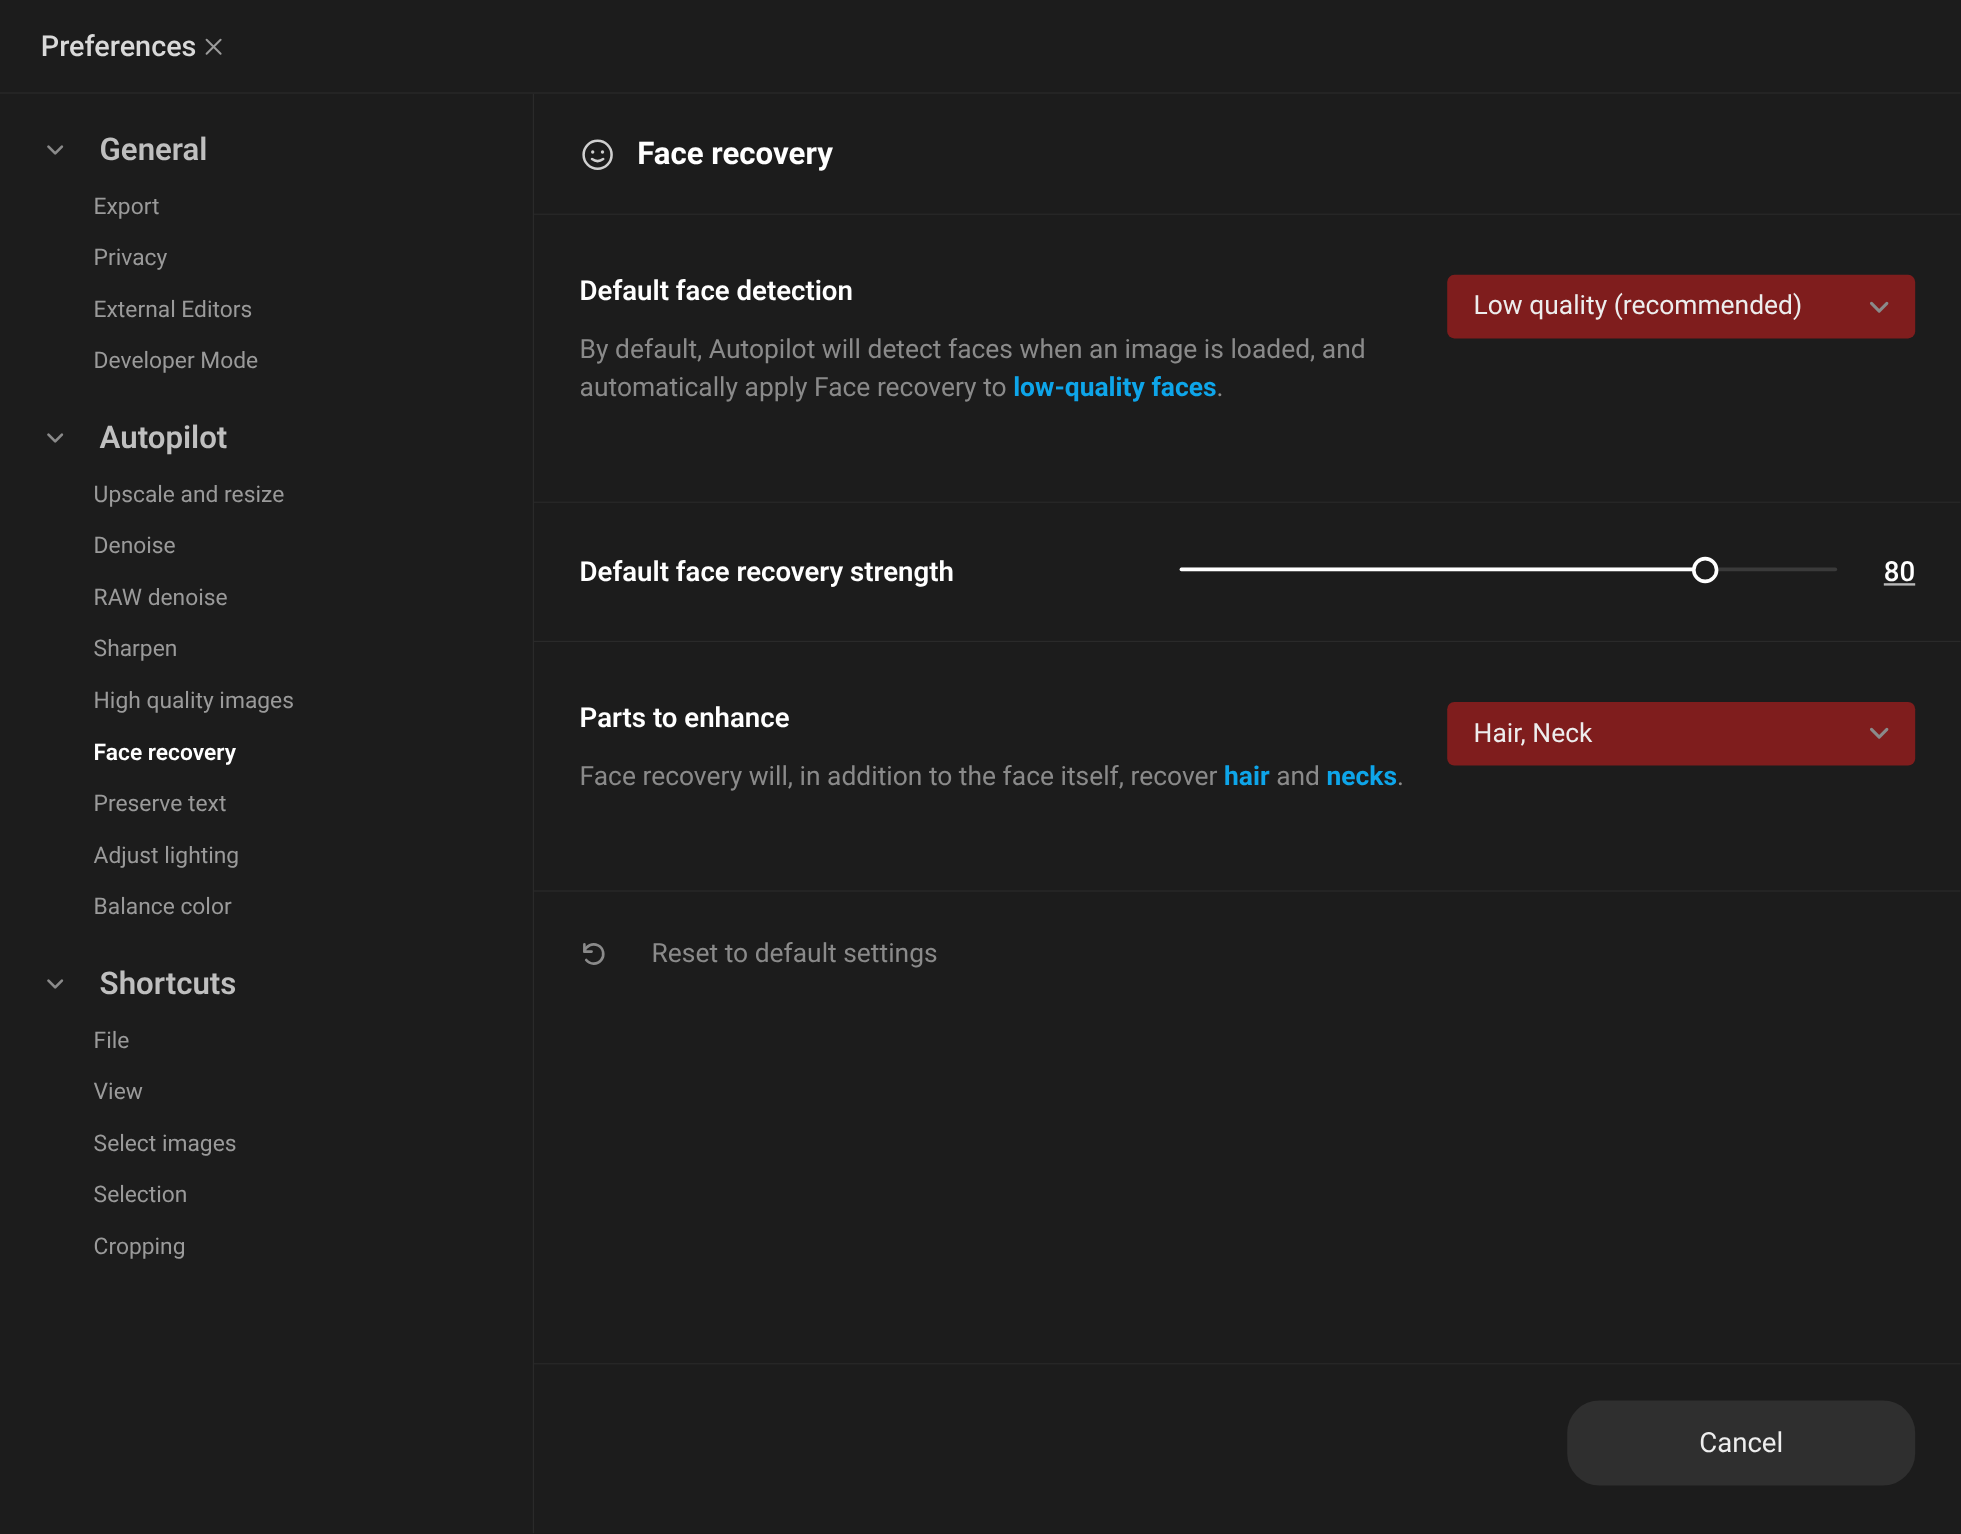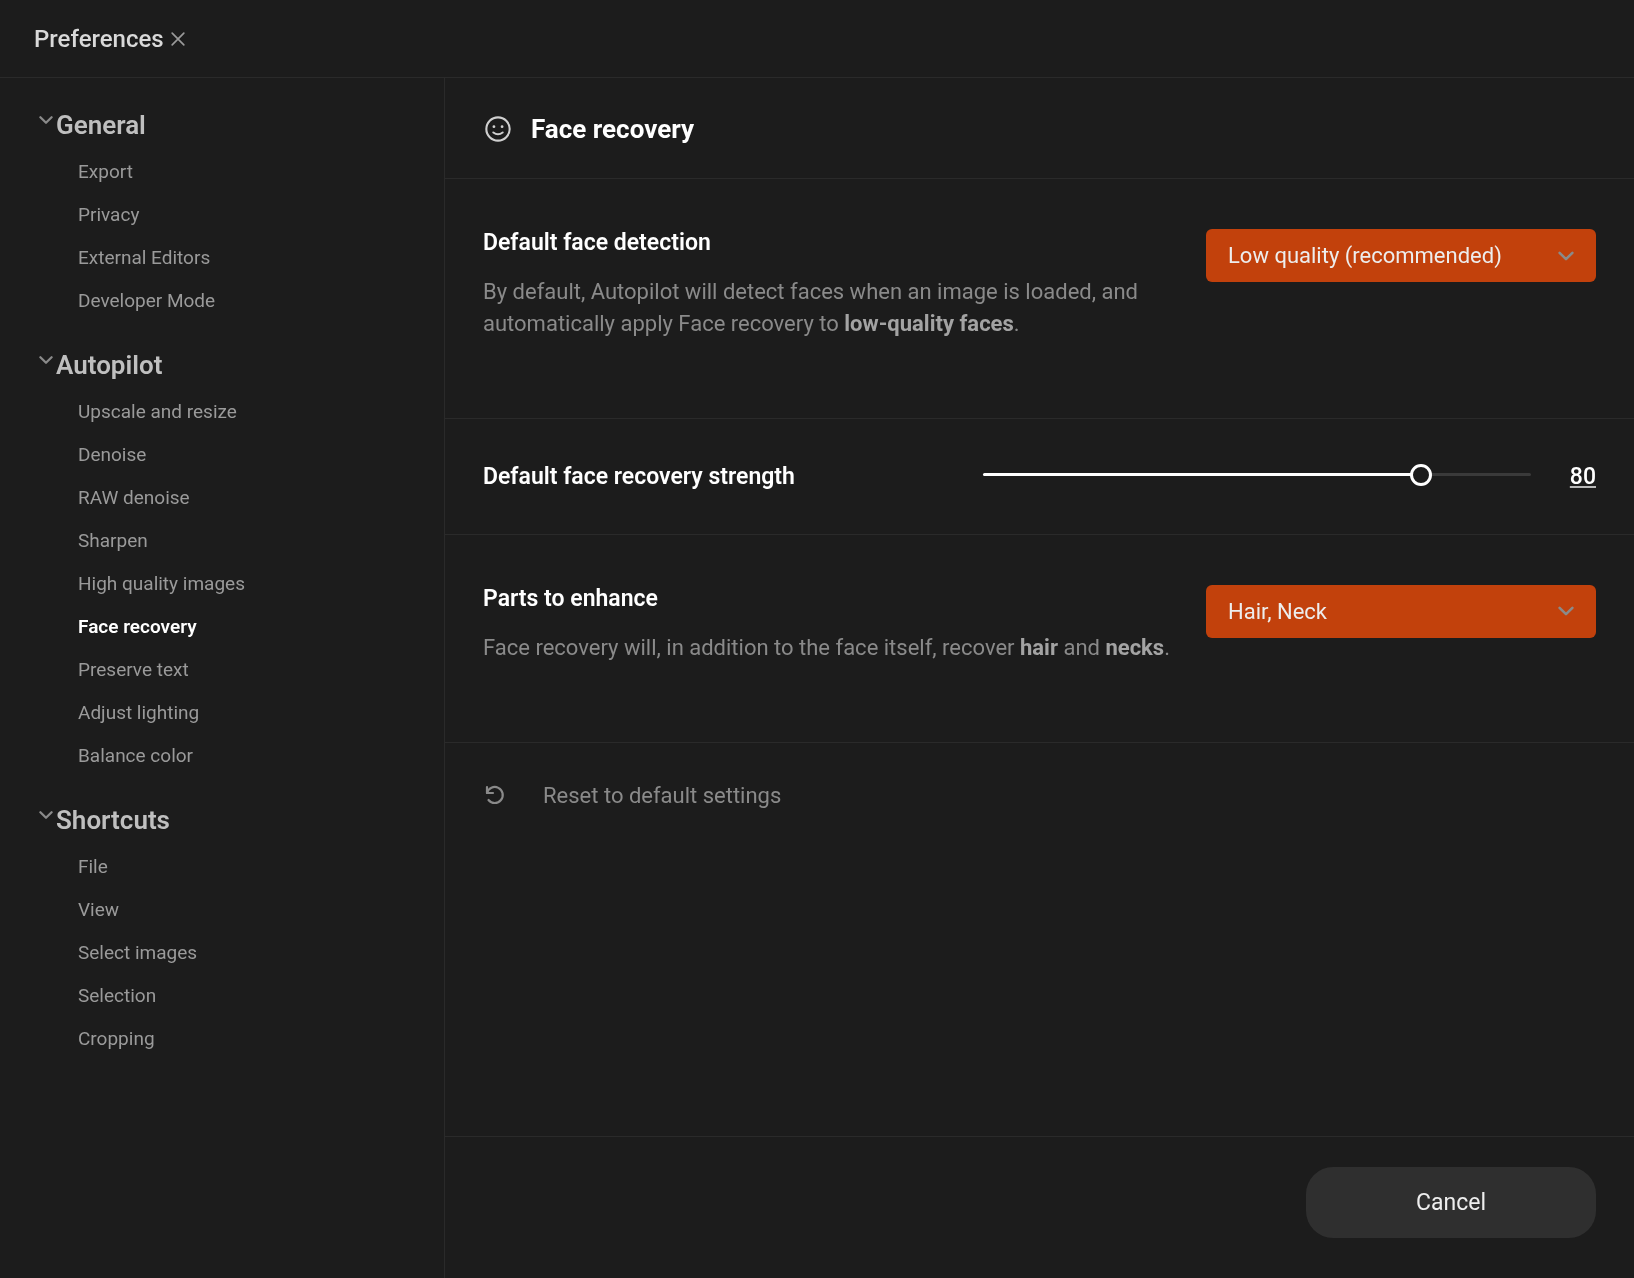--- a/index.html
+++ b/index.html
@@ -41,22 +41,22 @@
     height: calc(100% - 78px);
   }
   .sidebar {
     width: 445px;
     border-right: 1px solid #2a2a2a;
     padding: 22px 0 0 0;
     overflow-y: auto;
   }
   .group-header {
     display: flex;
-    align-items: flex-start;
-    gap: 0;
+    align-items: center;
+    gap: 27px;
     padding: 10px 0 10px 36px;
     color: #bfbfbf;
     font-size: 26px;
     font-weight: 600;
     cursor: pointer;
   }
   .group-header .chev {
     width: 20px;
     height: 20px;
     display:flex;
@@ -117,23 +117,23 @@
     color:#ffffff;
     font-size: 23px;
     font-weight: 600;
     margin-bottom: 20px;
   }
   .section-desc {
     color:#8a8a8a;
     font-size: 22px;
     line-height: 1.45;
   }
-  .section-desc b { color:#a3a3a3; font-weight:700; }
+  .section-desc b { color:#0ea5e9; font-weight:700; }
   .select {
-    background:#c2410c;
+    background:#7f1d1d;
     border-radius: 6px;
     padding: 14px 22px;
     min-width: 390px;
     display:flex;
     align-items:center;
     justify-content:space-between;
     color:#ededed;
     font-size: 22px;
     cursor:pointer;
   }

